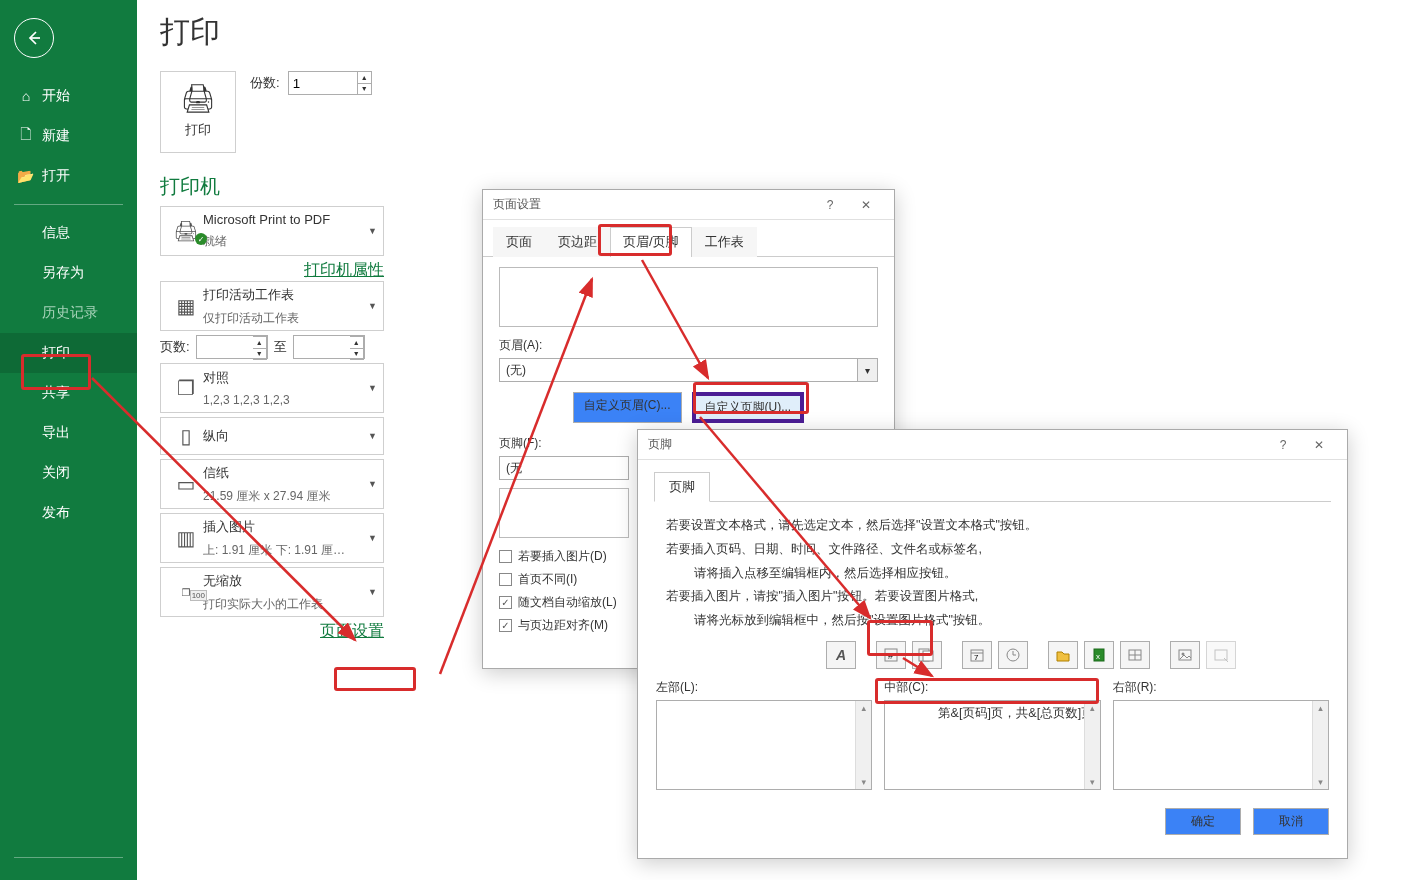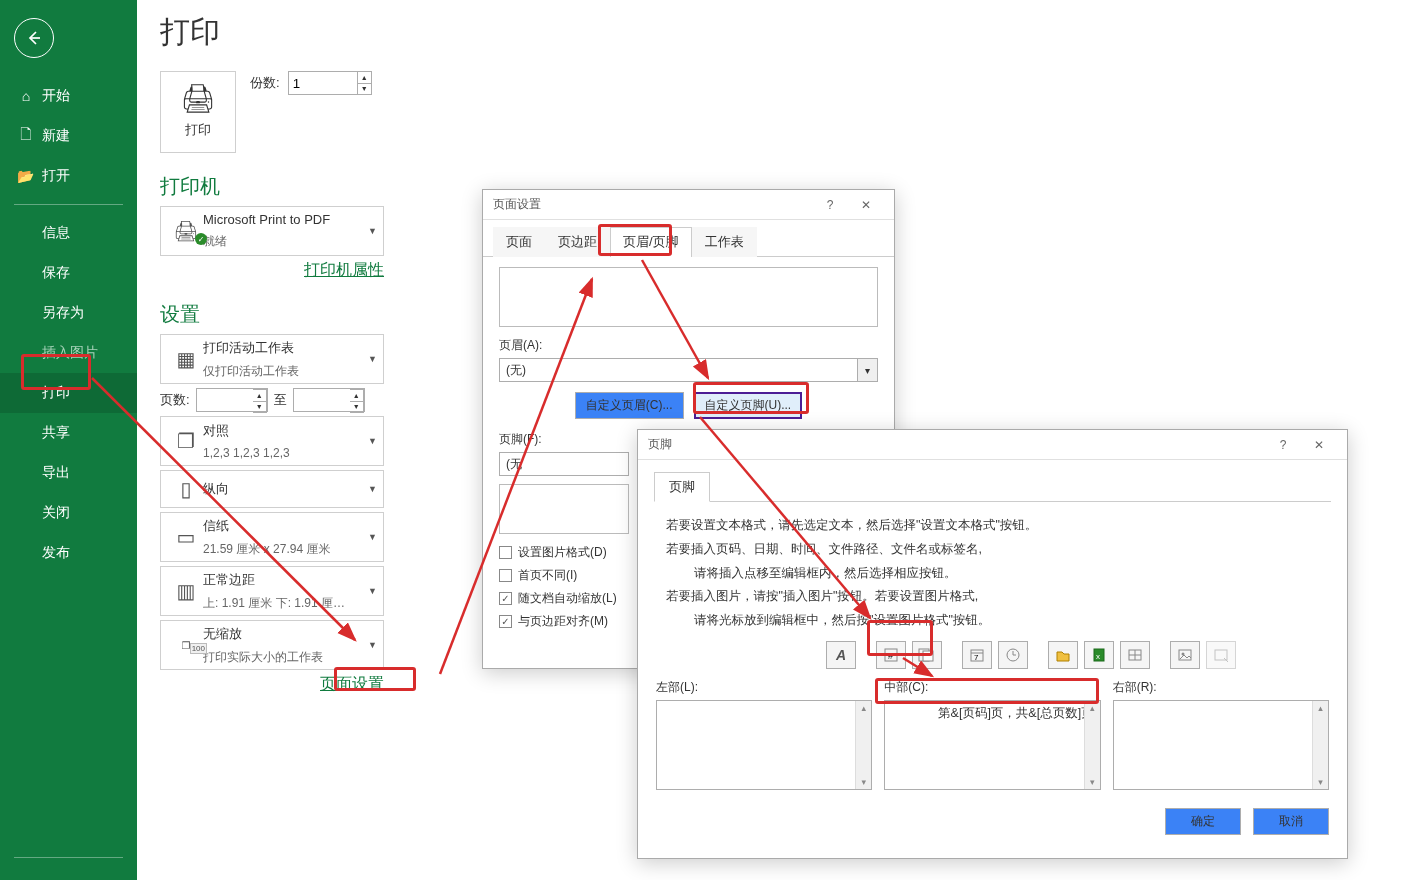--- a/index.html
+++ b/index.html
@@ -57,21 +57,21 @@
   .tabs { display:flex; border-bottom:1px solid #ccc; padding: 6px 10px 0 10px; gap:0; }
   .tab { padding: 5px 12px 6px; border:1px solid transparent; border-bottom:none; font-size:13px; cursor:pointer; position:relative; top:1px; background:#f6f6f6; }
   .tab.active { border-color:#ccc; background:#fff; }
   .dlg-body { padding: 10px 16px; }
   .preview-box { border:1px solid #bbb; height: 60px; margin-bottom:10px; background:#fff; }
   .field-label { font-size:12px; margin: 6px 0 4px; }
   .combo { border:1px solid #adadad; height:24px; width:100%; display:flex; align-items:center; padding:0 6px; position:relative; cursor:pointer; font-size:12px; }
   .combo .dd { position:absolute; right:0; top:0; bottom:0; width:20px; border-left:1px solid #adadad; display:flex; align-items:center; justify-content:center; background:#efefef; font-size:10px; }
   .btn-row { display:flex; gap:10px; justify-content:center; margin:10px 0 12px; }
   .btn { border:1px solid #adadad; background:#3b82f6; padding:4px 10px; font-size:12px; cursor:pointer; }
-  .btn.focus { border:2px solid #4c1d95; background:#e0eefa; padding:3px 9px; }
+  .btn.focus { border:4px solid #4c1d95; background:#e0eefa; padding:3px 9px; }
   .chk-row { display:flex; align-items:center; gap:6px; font-size:12px; margin:6px 0; }
   .chk { width:13px; height:13px; border:1px solid #888; display:inline-flex; align-items:center; justify-content:center; font-size:10px; color:#555; }
 
   
   .dlg2 { left: 637px; top: 429px; width: 711px; height: 430px; }
   .inner-tab-strip { padding: 12px 16px 0 16px; }
   .inner-tab { border:1px solid #ccc; border-bottom-color:#fff; padding:5px 14px; font-size:13px; display:inline-block; position:relative; z-index:2; background:#fff; }
   .inner-tab-border { border-top:1px solid #ccc; margin-top:-1px; }
   .help-text { padding: 12px 28px 4px 28px; font-size:12.5px; line-height:1.9; }
   .help-text .indent { padding-left: 28px; }
@@ -111,27 +111,24 @@
   </div>
   <div class="nav-item">
     <span class="nav-icon">📂</span>
     <span>打开</span>
   </div>
   <div class="nav-sep"></div>
   <div class="nav-item no-icon">
       <span>信息</span>
     </div>
   <div class="nav-item no-icon">
-      <span>保存</span>
-    </div>
-  <div class="nav-item no-icon">
       <span>另存为</span>
     </div>
   <div class="nav-item no-icon disabled">
-      <span>插入图片</span>
+      <span>历史记录</span>
     </div>
   <div class="nav-item no-icon selected">
       <span>打印</span>
     </div>
   <div class="nav-item no-icon">
       <span>共享</span>
     </div>
   <div class="nav-item no-icon">
       <span>导出</span>
     </div>
@@ -168,21 +165,20 @@
   <div class="printer-box" style="height:50px;">
     <div class="opt-icon printer-ico">🖨<span class="chk-badge">✓</span></div>
     <div class="opt-text">
       <div class="t1">Microsoft Print to PDF</div>
       <div class="t2">就绪</div>
     </div>
     <span class="dd-caret">▼</span>
   </div>
   <div class="link-right"><a>打印机属性</a></div>
 
-  <div class="section-head">设置</div>
 
   <div class="opt-box">
     <div class="opt-icon">▦</div>
     <div class="opt-text">
       <div class="t1">打印活动工作表</div>
       <div class="t2">仅打印活动工作表</div>
     </div>
     <span class="dd-caret">▼</span>
   </div>
 
@@ -227,21 +223,21 @@
     <div class="opt-text">
       <div class="t1">信纸</div>
       <div class="t2">21.59 厘米 x 27.94 厘米</div>
     </div>
     <span class="dd-caret">▼</span>
   </div>
 
   <div class="opt-box">
     <div class="opt-icon">▥</div>
     <div class="opt-text">
-      <div class="t1">正常边距</div>
+      <div class="t1">插入图片</div>
       <div class="t2">上: 1.91 厘米 下: 1.91 厘…</div>
     </div>
     <span class="dd-caret">▼</span>
   </div>
 
   <div class="opt-box">
     <div class="opt-icon scale-ico">❐<span class="num">100</span></div>
     <div class="opt-text">
       <div class="t1">无缩放</div>
       <div class="t2">打印实际大小的工作表</div>
@@ -277,21 +273,21 @@
       <div class="btn focus">自定义页脚(U)...</div>
     </div>
     <div class="field-label"><span>页脚(F):</span></div>
     <div class="combo" style="width:130px;">
       <span>(无</span>
     </div>
     <div class="preview-box" style="height:50px; margin-top:8px; width:130px;"></div>
 
     <div class="chk-row">
         <span class="chk"></span>
-        <span>设置图片格式(D)</span>
+        <span>若要插入图片(D)</span>
       </div>
     <div class="chk-row">
         <span class="chk"></span>
         <span>首页不同(I)</span>
       </div>
     <div class="chk-row">
         <span class="chk">✓</span>
         <span>随文档自动缩放(L)</span>
       </div>
     <div class="chk-row">

